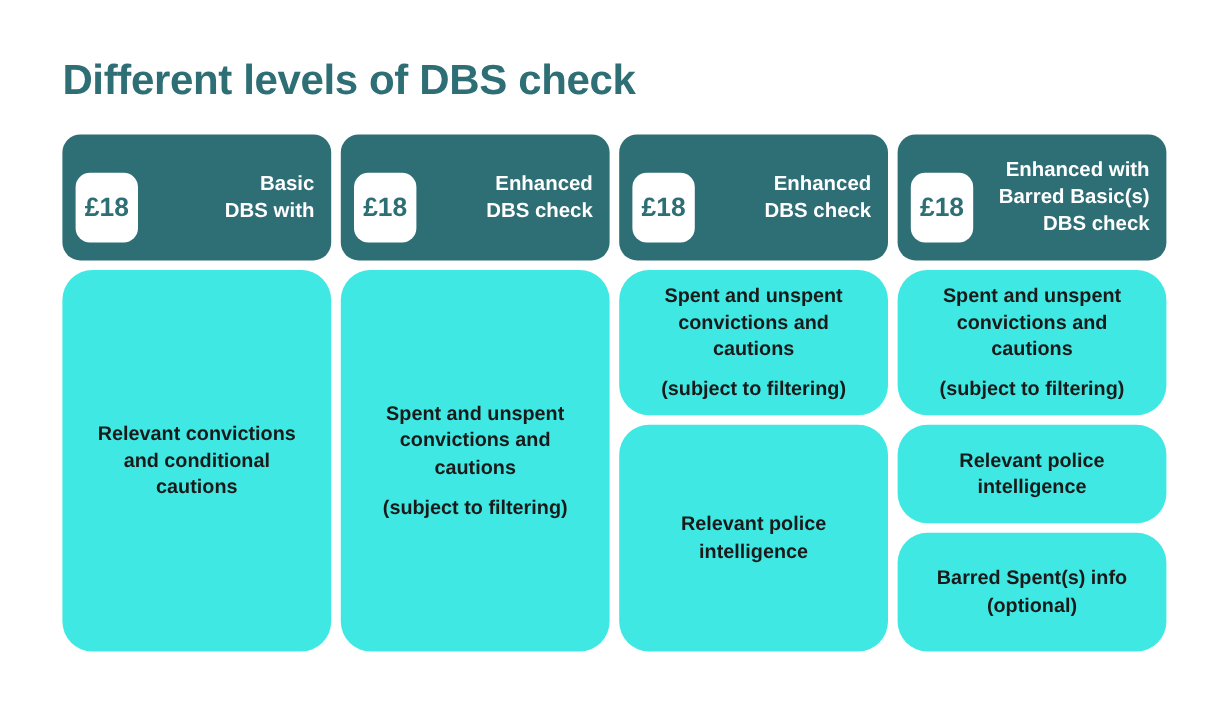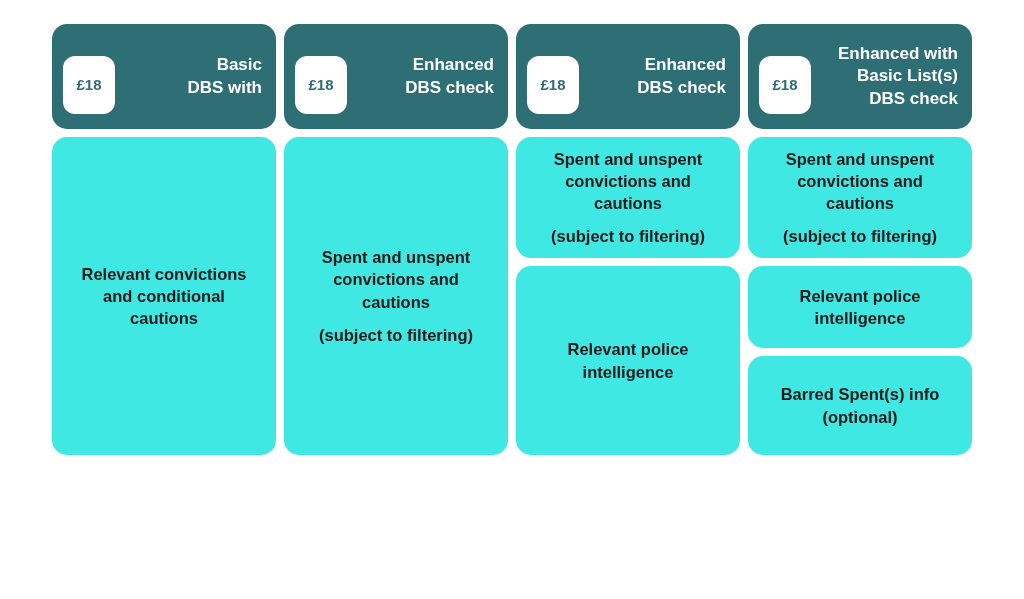--- a/index.html
+++ b/index.html
@@ -47,41 +47,41 @@
     background: var(--white, #fff);
     border-radius: 12px;
     display: flex;
     align-items: center;
     justify-content: center;
     flex: 0 0 auto;
   }
   .badge span {
     color: var(--teal, #2e6e75);
     font-weight: bold;
-    font-size: 15px;
+    font-size: 22px;
   }
   .hname {
     flex: 1;
     text-align: right;
     color: var(--white, #fff);
     font-weight: bold;
     font-size: 17px;
     line-height: 1.33;
     white-space: pre-line;
   }
   .cards {
     margin-top: 8px;
     height: 318px;
     display: flex;
     flex-direction: column;
     gap: 8px;
   }
   .card {
     background: var(--turquoise, #3fe8e2);
-    border-radius: 15px;
+    border-radius: 25px;
     display: flex;
     flex-direction: column;
     align-items: center;
     justify-content: center;
     padding: 8px 14px;
   }
   .card.grow { flex: 1 1 auto; }
   .card.h121 { flex: 0 0 121px; }
   .card.h82  { flex: 0 0 82px; }
   .ctext, .cnote {
@@ -91,20 +91,21 @@
     line-height: 1.34;
     text-align: center;
     white-space: pre-line;
   }
   .cnote { margin-top: 11px; }
 </style>
 </head>
 <body>
 
 <div class="canvas">
+  <h1 class="page-title">Different levels of DBS check</h1>
 
   <div class="grid">
 
     <section class="column">
       <header class="hdr">
         <div class="badge">
           <span>£18</span>
         </div>
         <div class="hname">Basic
 DBS with</div>
@@ -157,21 +158,21 @@
         </div>
       </div>
     </section>
 
     <section class="column">
       <header class="hdr">
         <div class="badge">
           <span>£18</span>
         </div>
         <div class="hname">Enhanced with
-Basic List(s)
+Barred Basic(s)
 DBS check</div>
       </header>
       <div class="cards">
         <div class="card h121">
           <div class="ctext">Spent and unspent
 convictions and
 cautions</div>
           <div class="cnote">(subject to filtering)</div>
         </div>
         <div class="card h82">

